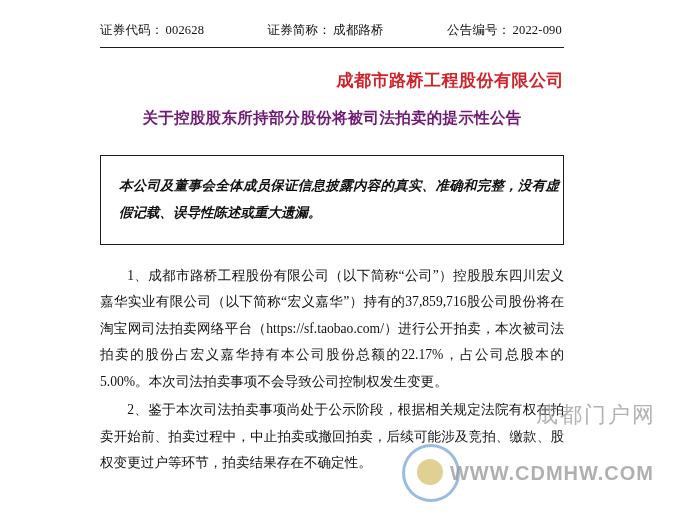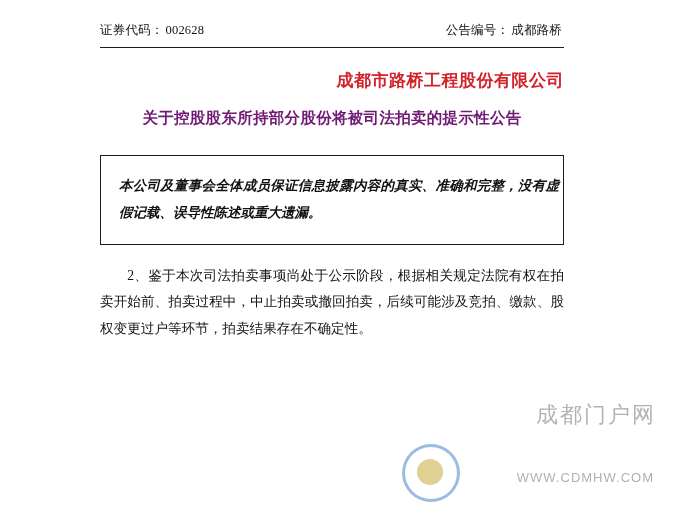--- a/index.html
+++ b/index.html
@@ -112,24 +112,24 @@
     font-family: "Liberation Sans", sans-serif;
     font-size: 22px;
     font-weight: normal;
     color: rgba(150,150,150,0.72);
     letter-spacing: 2px;
     white-space: nowrap;
   }
   .wm-url {
     position: absolute;
     right: 10px;
-    top: 74px;
+    top: 66px;
     font-family: "Liberation Sans", sans-serif;
-    font-size: 13px;
-    font-weight: normal;
+    font-size: 20px;
+    font-weight: bold;
     color: rgba(150,150,150,0.75);
     letter-spacing: 1px;
     white-space: nowrap;
   }
   .wm-logo {
     position: absolute;
     left: 38px;
     top: 48px;
     width: 58px;
     height: 58px;
@@ -152,36 +152,40 @@
 </head>
 <body>
 
 <div class="page">
 
   <div class="header-row">
     <div class="header-cell">
       <span class="lbl">证券代码：</span><span class="val">002628</span>
     </div>
     <div class="header-cell">
-      <span class="lbl">公告编号：</span><span class="val">成都路桥</span>
+      <span class="lbl">证券简称：</span><span class="val">成都路桥</span>
+    </div>
+    <div class="header-cell">
+      <span class="lbl">公告编号：</span><span class="val">2022-090</span>
     </div>
   </div>
 
   <hr class="hr">
 
   <div class="title-block">
     <div class="title-main">成都市路桥工程股份有限公司</div>
     <div class="title-sub">关于控股股东所持部分股份将被司法拍卖的提示性公告</div>
   </div>
 
   <div class="notice-box">
     <div class="notice-text">本公司及董事会全体成员保证信息披露内容的真实、准确和完整，没有虚假记载、误导性陈述或重大遗漏。</div>
   </div>
 
   <div class="body-block">
+    <p class="para indent">1、成都市路桥工程股份有限公司（以下简称“公司”）控股股东四川宏义嘉华实业有限公司（以下简称“宏义嘉华”）持有的37,859,716股公司股份将在淘宝网司法拍卖网络平台（https://sf.taobao.com/）进行公开拍卖，本次被司法拍卖的股份占宏义嘉华持有本公司股份总额的22.17%，占公司总股本的5.00%。本次司法拍卖事项不会导致公司控制权发生变更。</p>
     <p class="para indent">2、鉴于本次司法拍卖事项尚处于公示阶段，根据相关规定法院有权在拍卖开始前、拍卖过程中，中止拍卖或撤回拍卖，后续可能涉及竞拍、缴款、股权变更过户等环节，拍卖结果存在不确定性。</p>
   </div>
 
   <div class="watermark">
     <div class="wm-logo"></div>
     <div class="wm-title">成都门户网</div>
     <div class="wm-url">WWW.CDMHW.COM</div>
   </div>
 
 </div>

